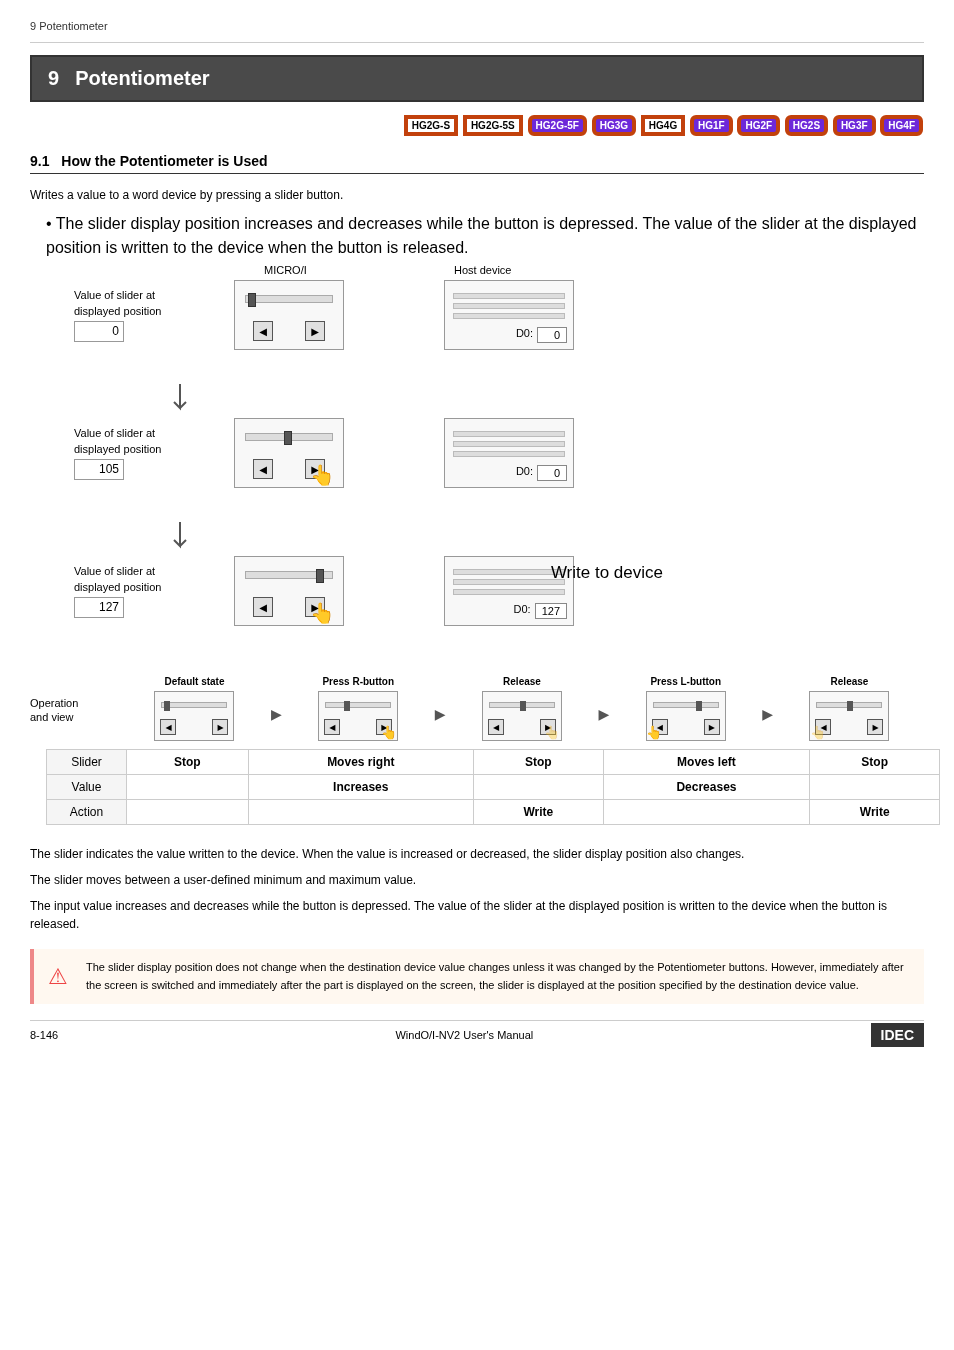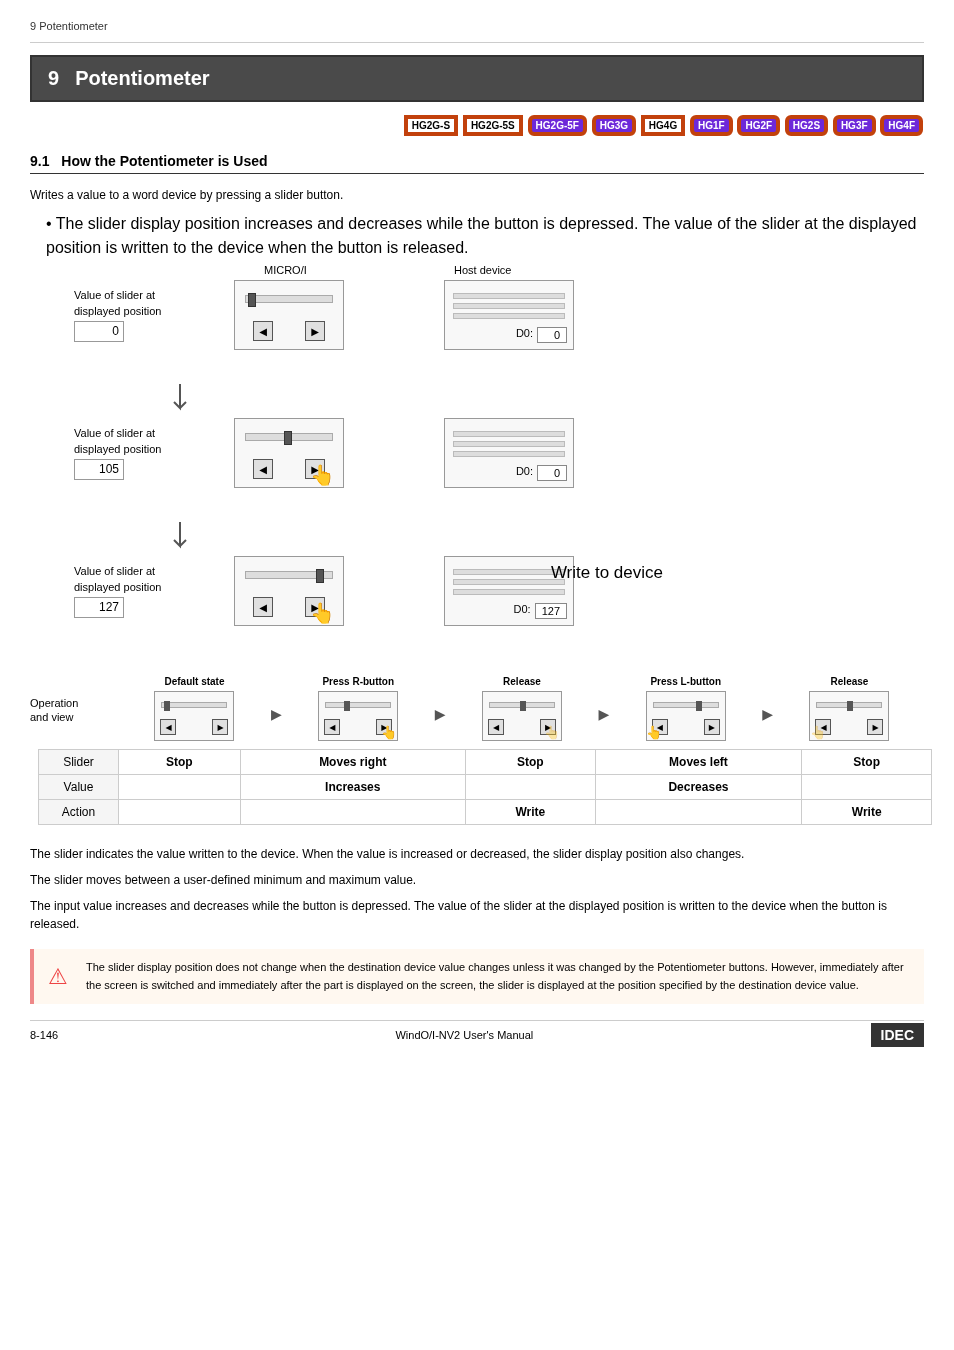--- a/index.html
+++ b/index.html
@@ -290,21 +290,21 @@
       font-size: 14px;
       color: #555;
       padding-top: 30px;
       padding-left: 2px;
       padding-right: 2px;
     }
 
     .table-section {
       width: 100%;
       border-collapse: collapse;
-      margin: 8px 8px;
+      margin: 8px 16px;
     }
     .table-section th, .table-section td {
       border: 1px solid #ccc;
       padding: 5px 10px;
       text-align: center;
       font-size: 12px;
     }
     .td-bold { font-weight: bold; }
     .td-label { text-align: left; padding-left: 8px; font-weight: normal; background: #f5f5f5; width: 80px; }
 

